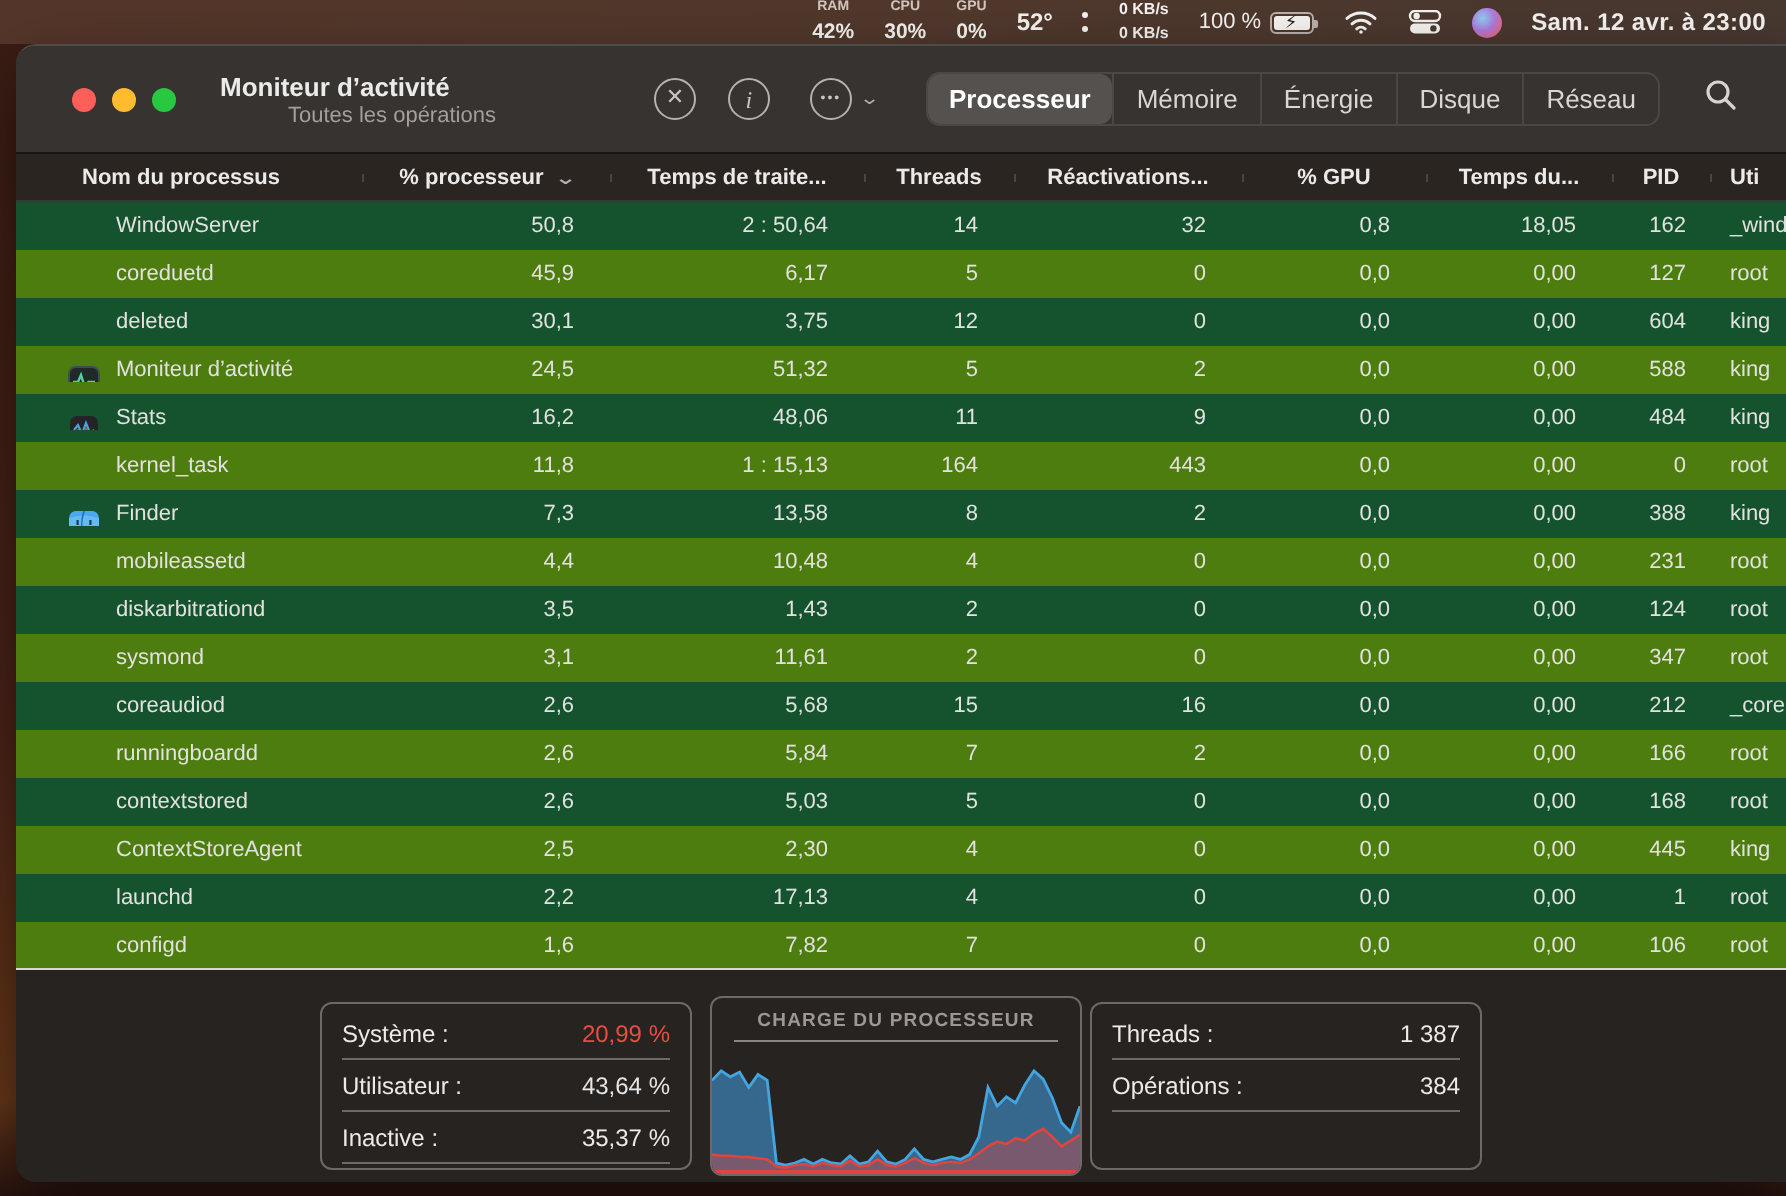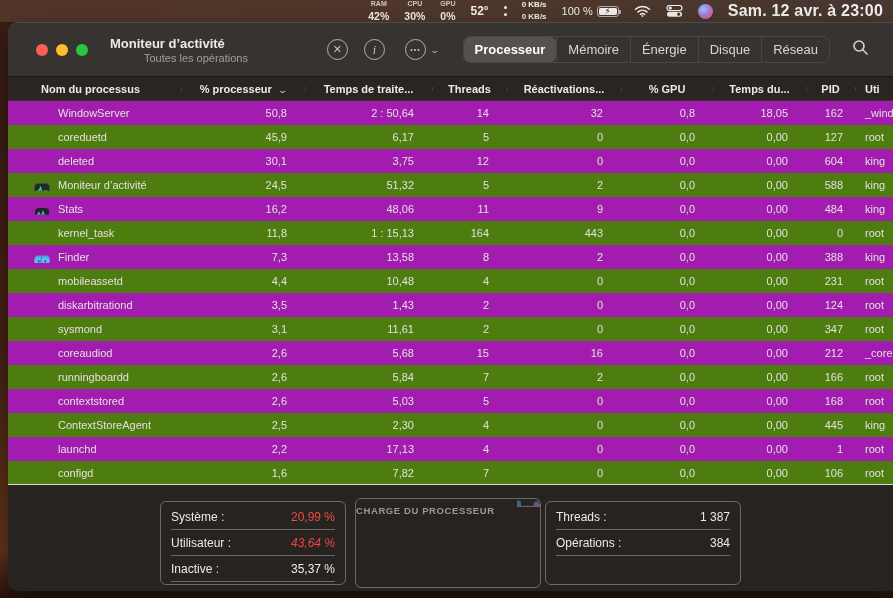--- a/index.html
+++ b/index.html
@@ -22,21 +22,21 @@
   .dots { display:flex; flex-direction:column; gap:4px; align-items:center; }
   .dots i { width:3px; height:3px; border-radius:50%; background:#f6f3f0; }
   .battpct { font-size:11px; }
   .batt { position:relative; width:22px; height:11px; border:1px solid rgba(246,243,240,.65);
           border-radius:3px; }
   .batt::after { content:""; position:absolute; right:-3px; top:3px; width:2px; height:4px;
                  background:rgba(246,243,240,.65); border-radius:0 1px 1px 0; }
   .batt .fill { position:absolute; inset:1px; background:#f6f3f0; border-radius:1.5px; }
   .batt .bolt { position:absolute; inset:0; display:flex; align-items:center; justify-content:center;
                 font-size:9px; color:#2a2017; z-index:2; }
-  .clock { font-size:16px; font-weight:bold; letter-spacing:.2px; }
+  .clock { font-size:12px; font-weight:bold; letter-spacing:.2px; }
   .siri { width:15px; height:15px; border-radius:50%;
           background:radial-gradient(circle at 35% 35%,#8fd0f2 0%,#b07ae0 45%,#e06a8a 75%,#6a3f8a 100%); }
 
   
   .window { position:absolute; top:22px; left:8px; right:0; bottom:7px;
             background:#262220; border-radius:10px 0 0 10px;
             border-top:1px solid #4f4b48; box-shadow:0 14px 34px rgba(0,0,0,.55);
             display:flex; flex-direction:column; overflow:hidden; }
 
   .titlebar { height:54px; flex:0 0 54px; background:#373330; border-bottom:1px solid #191614;
@@ -68,40 +68,40 @@
                   font-size:11px; font-weight:bold; color:#eceae8; align-items:center; }
   .th { text-align:center; position:relative; white-space:nowrap; overflow:hidden; }
   .th::before { content:""; position:absolute; left:0; top:4px; bottom:4px; width:1px; background:#4a4541; }
   .th:first-child::before { display:none; }
   .th.left { text-align:left; padding-left:33px; }
   .th.user { text-align:left; padding-left:10px; }
   .sortchev { font-size:9px; color:#b5b1ae; margin-left:7px; display:inline-block; transform:scaleX(1.5); }
   .table-body { flex:0 0 384px; }
   .trow { height:24px; align-items:center; font-size:11px; color:#e3e1df; }
   .trow.odd { background:#4d7c0f; }
-  .trow.even { background:#a21caf; }
+  .trow.even { background:#14532d; }
   .trow.last { border-bottom:1px solid #d9d6d3; }
   .c-name { padding-left:50px; position:relative; white-space:nowrap; overflow:hidden; }
   .c-name .appicon { position:absolute; left:26px; top:4px; width:16px; height:16px; }
   .c-num { text-align:right; padding-right:18px; }
   .c-pid { text-align:right; padding-right:12px; }
   .c-user { padding-left:10px; text-align:left; white-space:nowrap; overflow:hidden; }
 
   
   .footer { flex:1; position:relative; background:#272320; }
   .statbox { position:absolute; border:1px solid #6e6965; border-radius:6px; padding:2px 10px 0; }
   .box-left { left:152px; top:16px; width:186px; height:84px; }
   .box-right { left:537px; top:16px; width:196px; height:84px; }
   .stat-row { display:flex; justify-content:space-between; align-items:center; height:26px;
               border-bottom:1px solid #6e6965; font-size:12px; color:#eceae8; }
   .stat-val { font-weight:normal; }
-  .v-red { color:#ed4c40; } .v-blue { color:#ef4444;font-style:italic; }
+  .v-red { color:#ed4c40; } .v-blue { color:#e5e5e5; }
   .chartbox { position:absolute; left:347px; top:13px; width:186px; height:90px;
               border:1px solid #6e6965; border-radius:6px; overflow:hidden;
-              display:flex; flex-direction:row; background:#272320; }
+              display:flex; flex-direction:column; background:#272320; }
   .chart-title { text-align:center; font-size:9.5px; font-weight:bold; color:#9c9792;
                  letter-spacing:.6px; padding-top:6px; }
   .chart-rule { height:1px; background:#8a8581; margin:4px 11px 3px; }
   .chart-area { flex:1; position:relative; }
   .chart-area svg { position:absolute; inset:0; }
 </style>
 </head>
 <body>
 
 <div class="screen">

